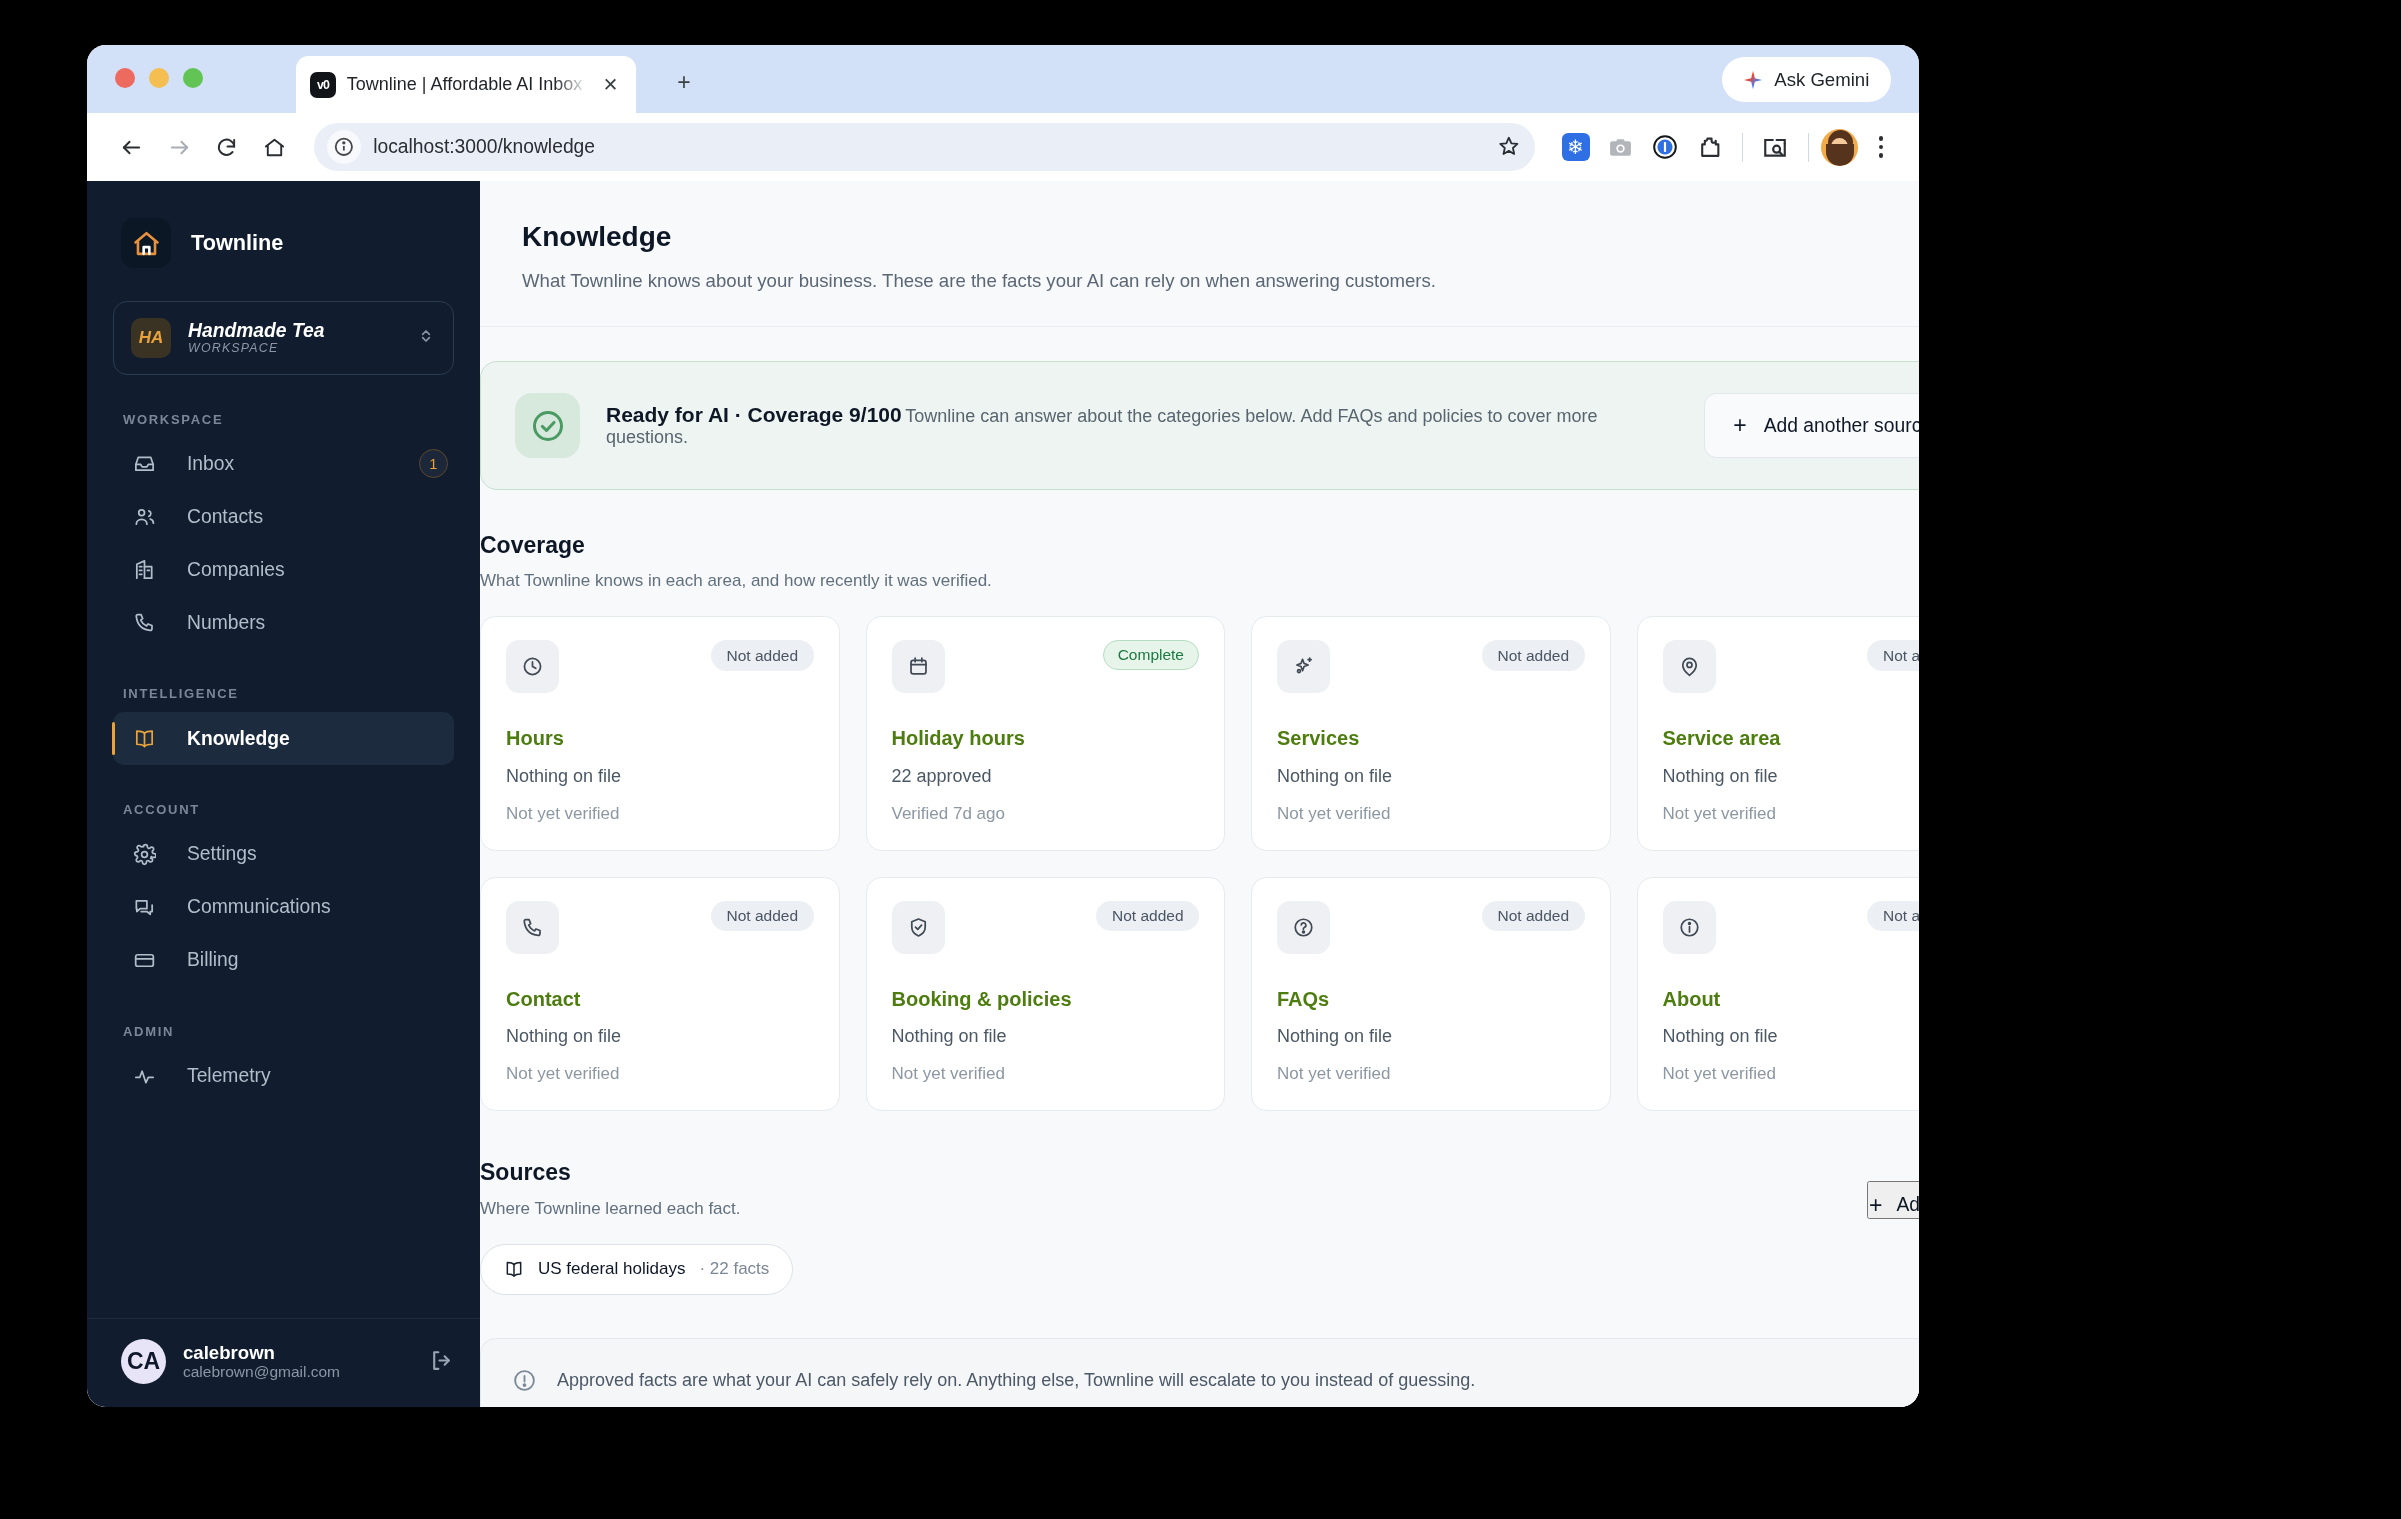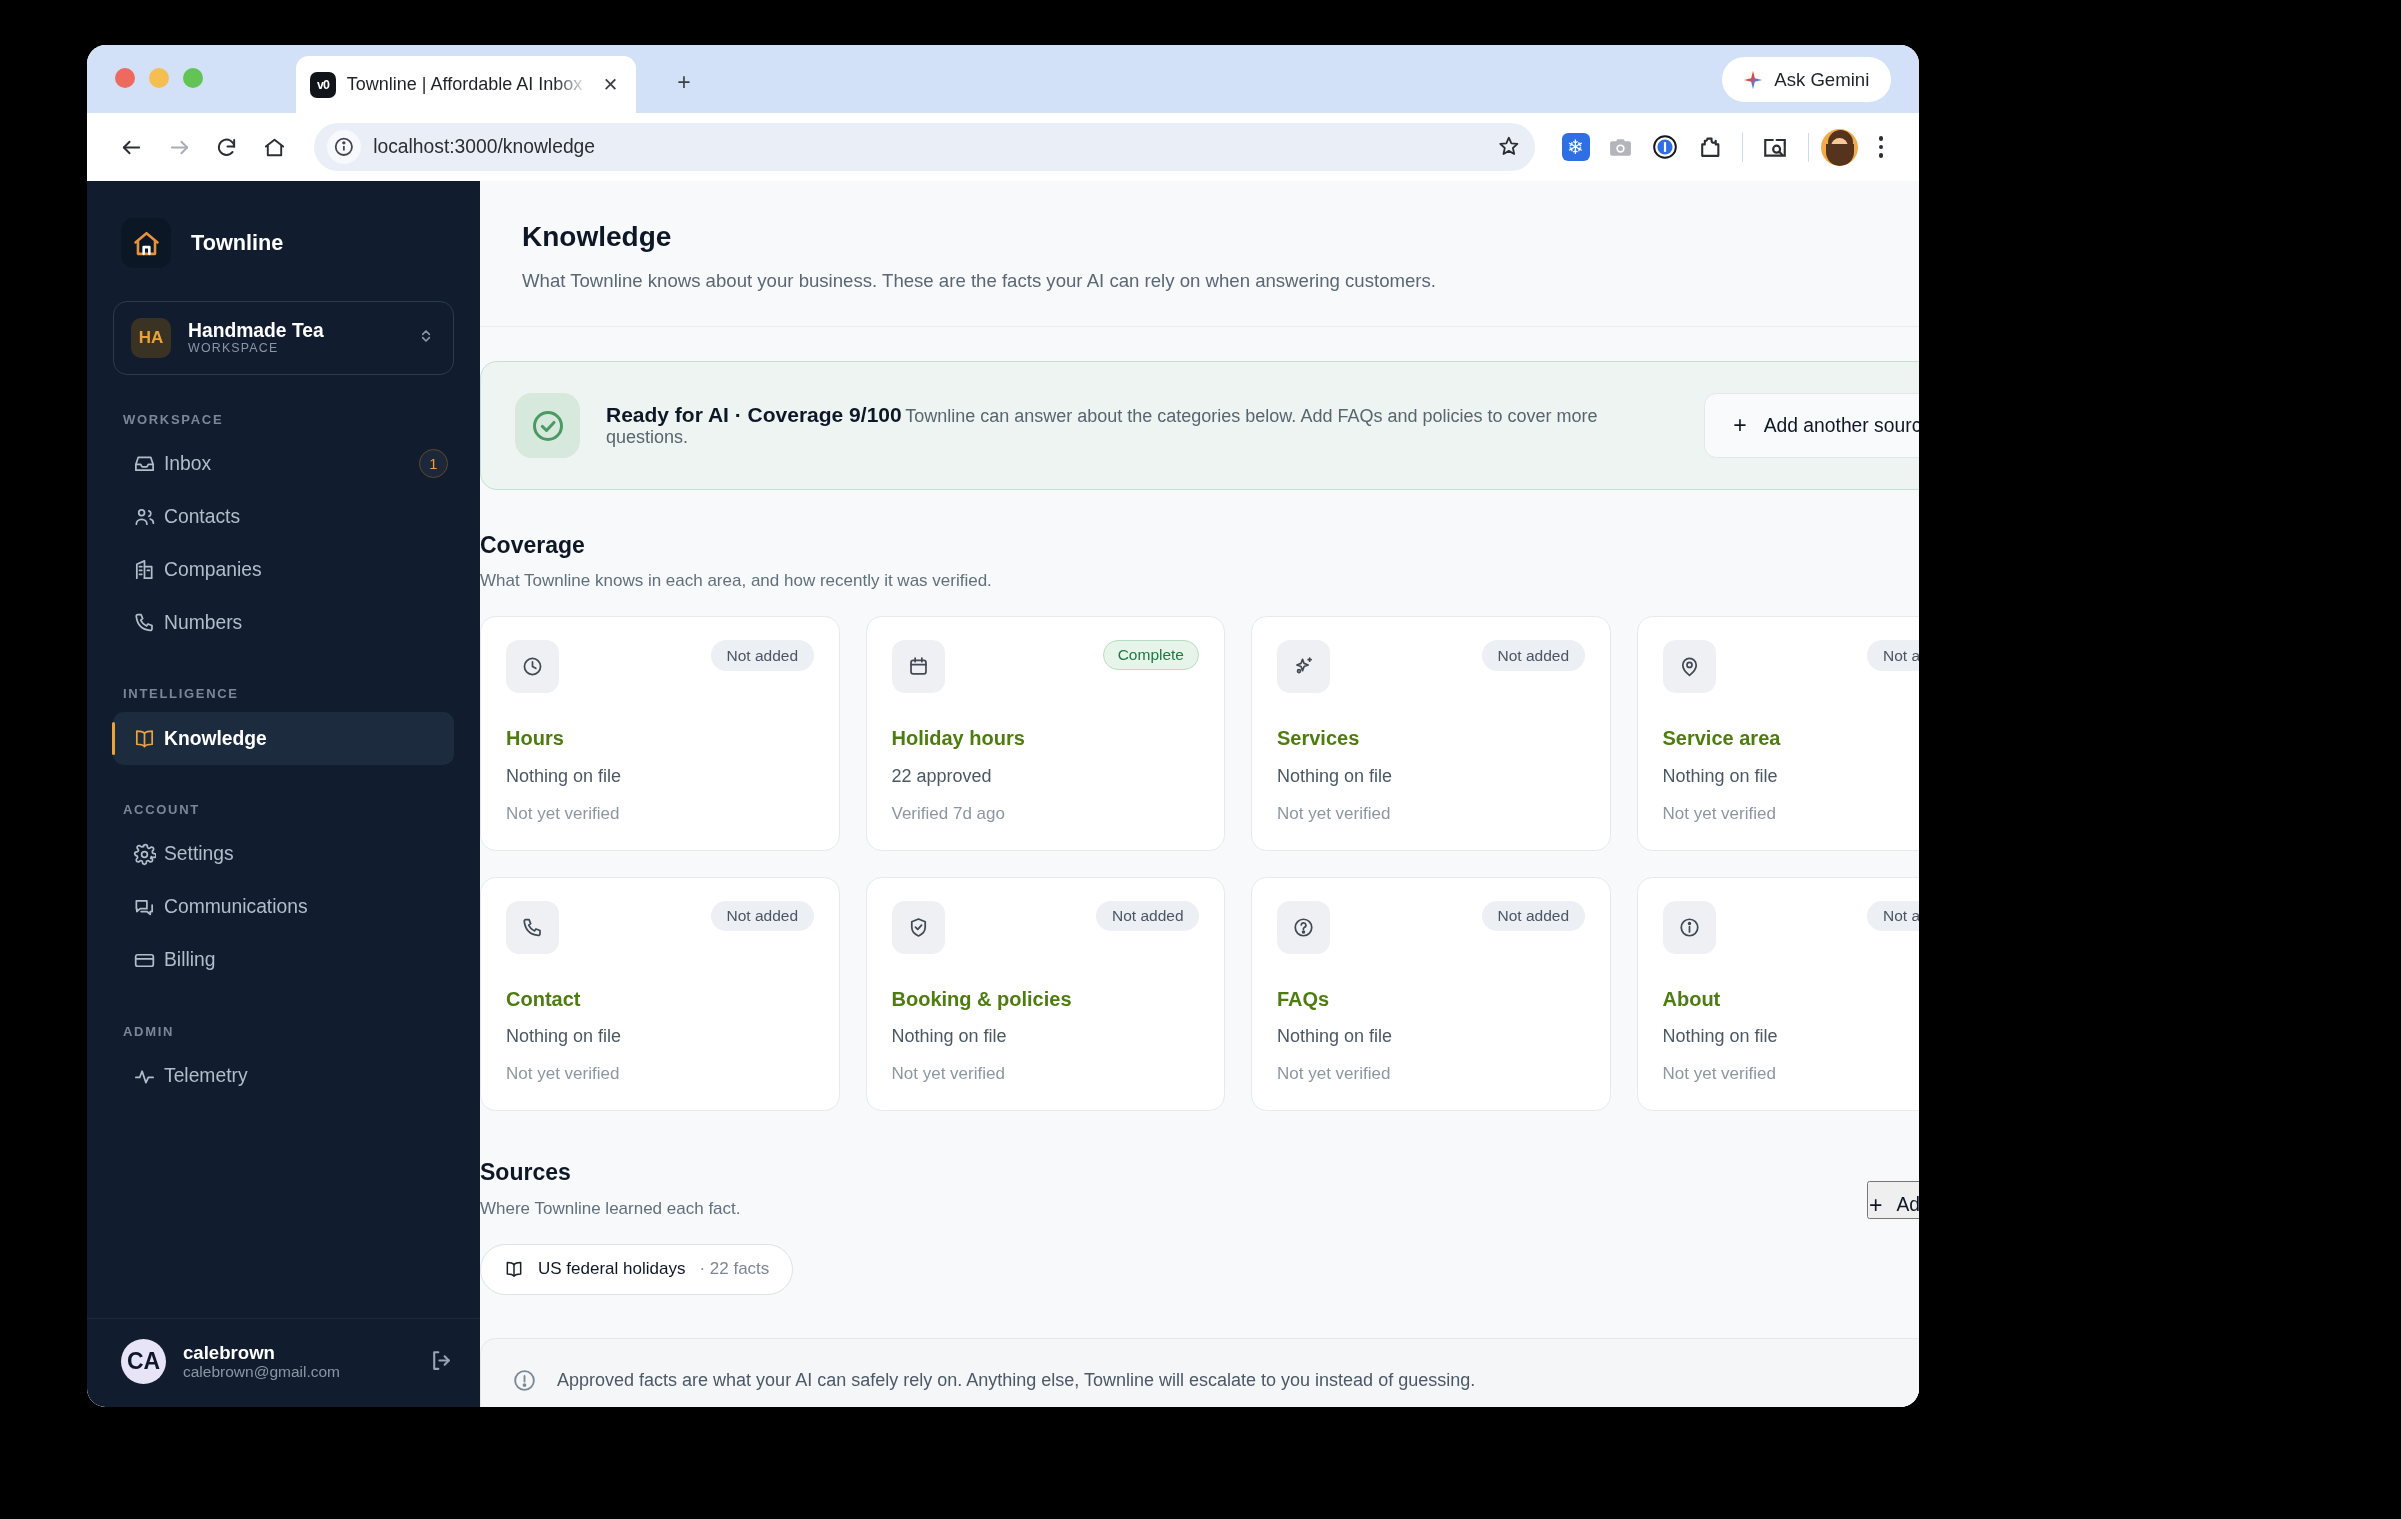--- a/index.html
+++ b/index.html
@@ -190,20 +190,21 @@
   #brand-name { font-size: 21.7px; font-weight: bold; color: #ffffff; }
 
   #workspace-switcher {
     margin: 32.5px 26px 0 26px;
     height: 74px;
     border: 1.5px solid #2a3b52;
     border-radius: 14px;
     display: flex; align-items: center;
     padding: 0 17px;
     gap: 17px;
+    font-style: italic;
   }
   #workspace-avatar {
     width: 40px; height: 40px; border-radius: 10px;
     background: #3a3323;
     color: #e8a33d; font-size: 17px; font-weight: bold;
     display: flex; align-items: center; justify-content: center;
     flex-shrink: 0;
   }
   #workspace-text { flex: 1; min-width: 0; }
   #workspace-name { font-size: 19.3px; font-weight: bold; color: #ffffff; line-height: 1.1; }
@@ -215,21 +216,21 @@
     color: #7b8799; font-weight: bold;
     padding: 0 0 0 36px;
     margin-top: 37px; margin-bottom: 10.8px;
   }
   .nav-item {
     margin: 0 26px;
     height: 53px;
     border-radius: 10.8px;
     display: flex; align-items: center;
     padding-left: 20px;
-    gap: 8px;
+    gap: 31px;
     color: #b3bdca;
     position: relative;
   }
   .nav-item .nav-label { font-size: 19.3px; }
   .nav-item .nav-ico { width: 23px; height: 23px; flex-shrink: 0; display:flex; align-items:center; justify-content:center; }
   .nav-item.active {
     background: #1d2b3e;
     color: #ffffff;
   }
   .nav-item.active .nav-label { font-weight: bold; }

